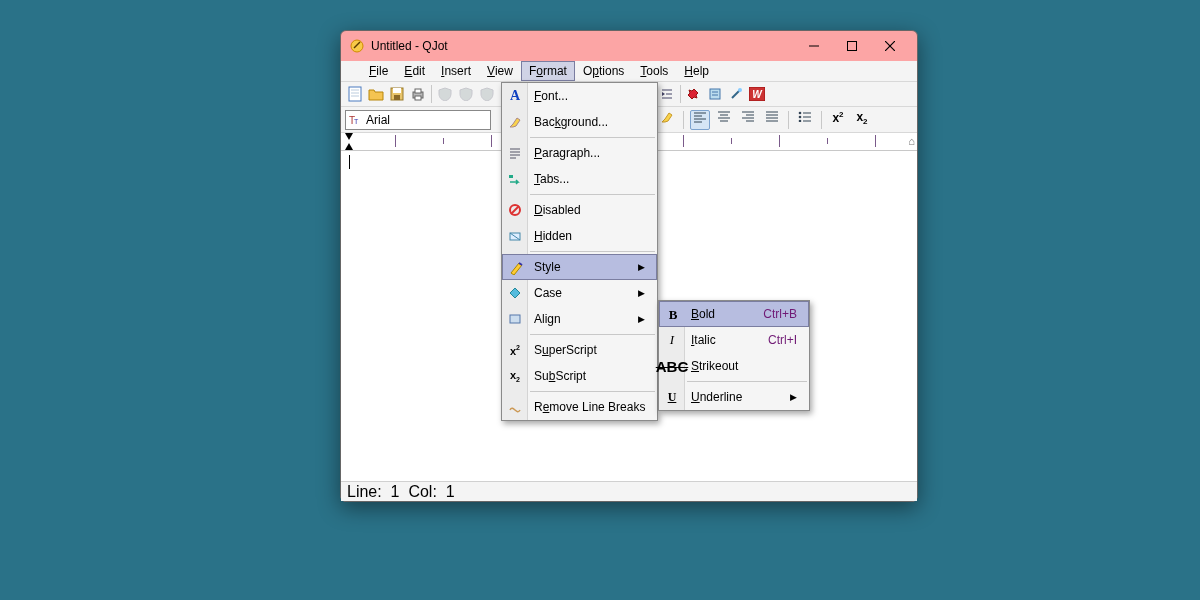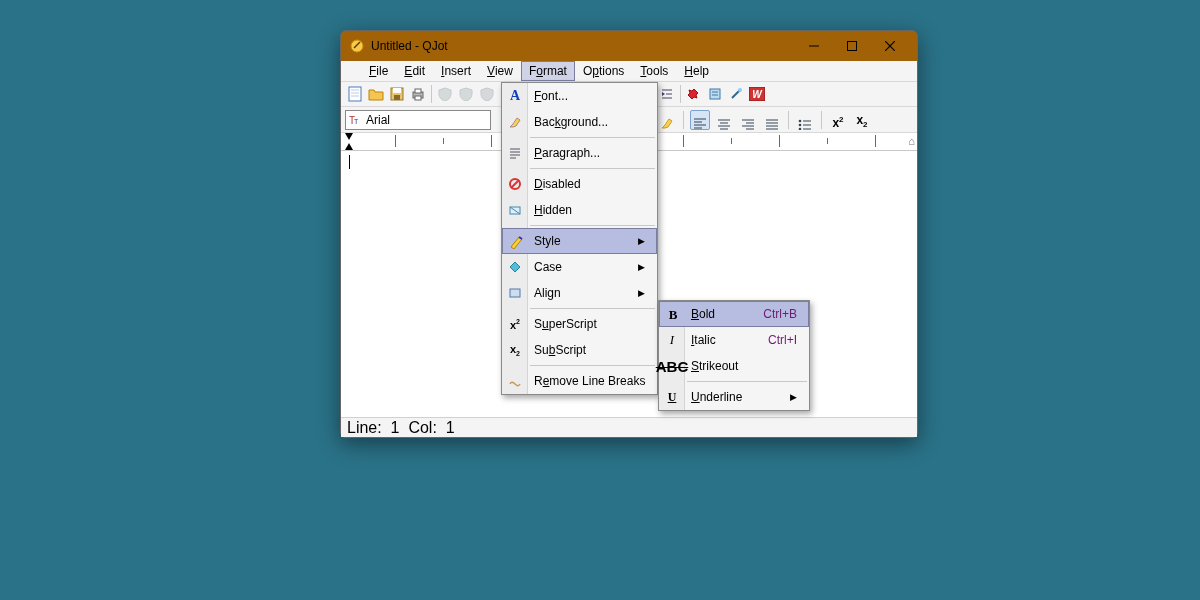--- a/index.html
+++ b/index.html
@@ -10,22 +10,22 @@
     font-family: "Segoe UI", Tahoma, sans-serif;
     font-size: 12px;
     position: relative;
     overflow: hidden;
   }
   .window {
     position: absolute;
     left: 340px;
     top: 30px;
     width: 578px;
-    height: 408px;
-    background: #a16207;
+    height: 472px;
+    background: #fca5a5;
     border: 1px solid #666;
     border-radius: 6px;
     box-shadow: 0 6px 22px rgba(0,0,0,.45);
     display: flex;
     flex-direction: column;
   }
   .titlebar {
     height: 30px;
     display: flex;
     align-items: center;
@@ -105,21 +105,21 @@
     border: 1px solid #888;
     background: #fff;
     display: flex; align-items: center;
     padding: 0 3px;
     font-size: 12px;
   }
   .font-select .fs-icon { width: 14px; margin-right: 3px; font-size: 10px; color: #555; }
   .tb2-cover { width: 158px; height: 20px; }
 
   .tb-icon-box {
-    width: 20px; height: 20px; display:inline-flex;align-items:flex-end;justify-content:center;
+    width: 20px; height: 20px; display:inline-flex;align-items:flex-start;justify-content:center;
   }
   .tb-active { border: 1px solid #7da2ce; background: #d6e5f5; border-radius: 2px; }
 
   .ruler {
     height: 18px;
     background: #fff;
     border-bottom: 1px solid #c8c8c8;
     position: relative;
   }
   .ruler .tick {
@@ -461,20 +461,29 @@
     <span class="dd-icon">
         <svg width="14" height="14">
           <line x1="2" y1="3" x2="12" y2="3" stroke="#556"></line>
           <line x1="2" y1="6" x2="12" y2="6" stroke="#556"></line>
           <line x1="2" y1="9" x2="12" y2="9" stroke="#556"></line>
           <line x1="2" y1="12" x2="8" y2="12" stroke="#556"></line>
         </svg>
       </span>
     <span><u>P</u>aragraph...</span>
   </div>
+  <div class="dd-item">
+    <span class="dd-icon">
+        <svg width="14" height="14">
+          <path d="M2 10h8l-2-2m2 2l-2 2" stroke="#2a8" fill="none" stroke-width="1.5"></path>
+          <rect x="1" y="3" width="4" height="3" fill="#2a8"></rect>
+        </svg>
+      </span>
+    <span><u>T</u>abs...</span>
+  </div>
   <div class="dd-sep"></div>
   <div class="dd-item">
     <span class="dd-icon">
         <svg width="14" height="14">
           <circle cx="7" cy="7" r="5" fill="none" stroke="#d33" stroke-width="2"></circle>
           <line x1="3" y1="11" x2="11" y2="3" stroke="#d33" stroke-width="2"></line>
         </svg>
       </span>
     <span><u>D</u>isabled</span>
   </div>

